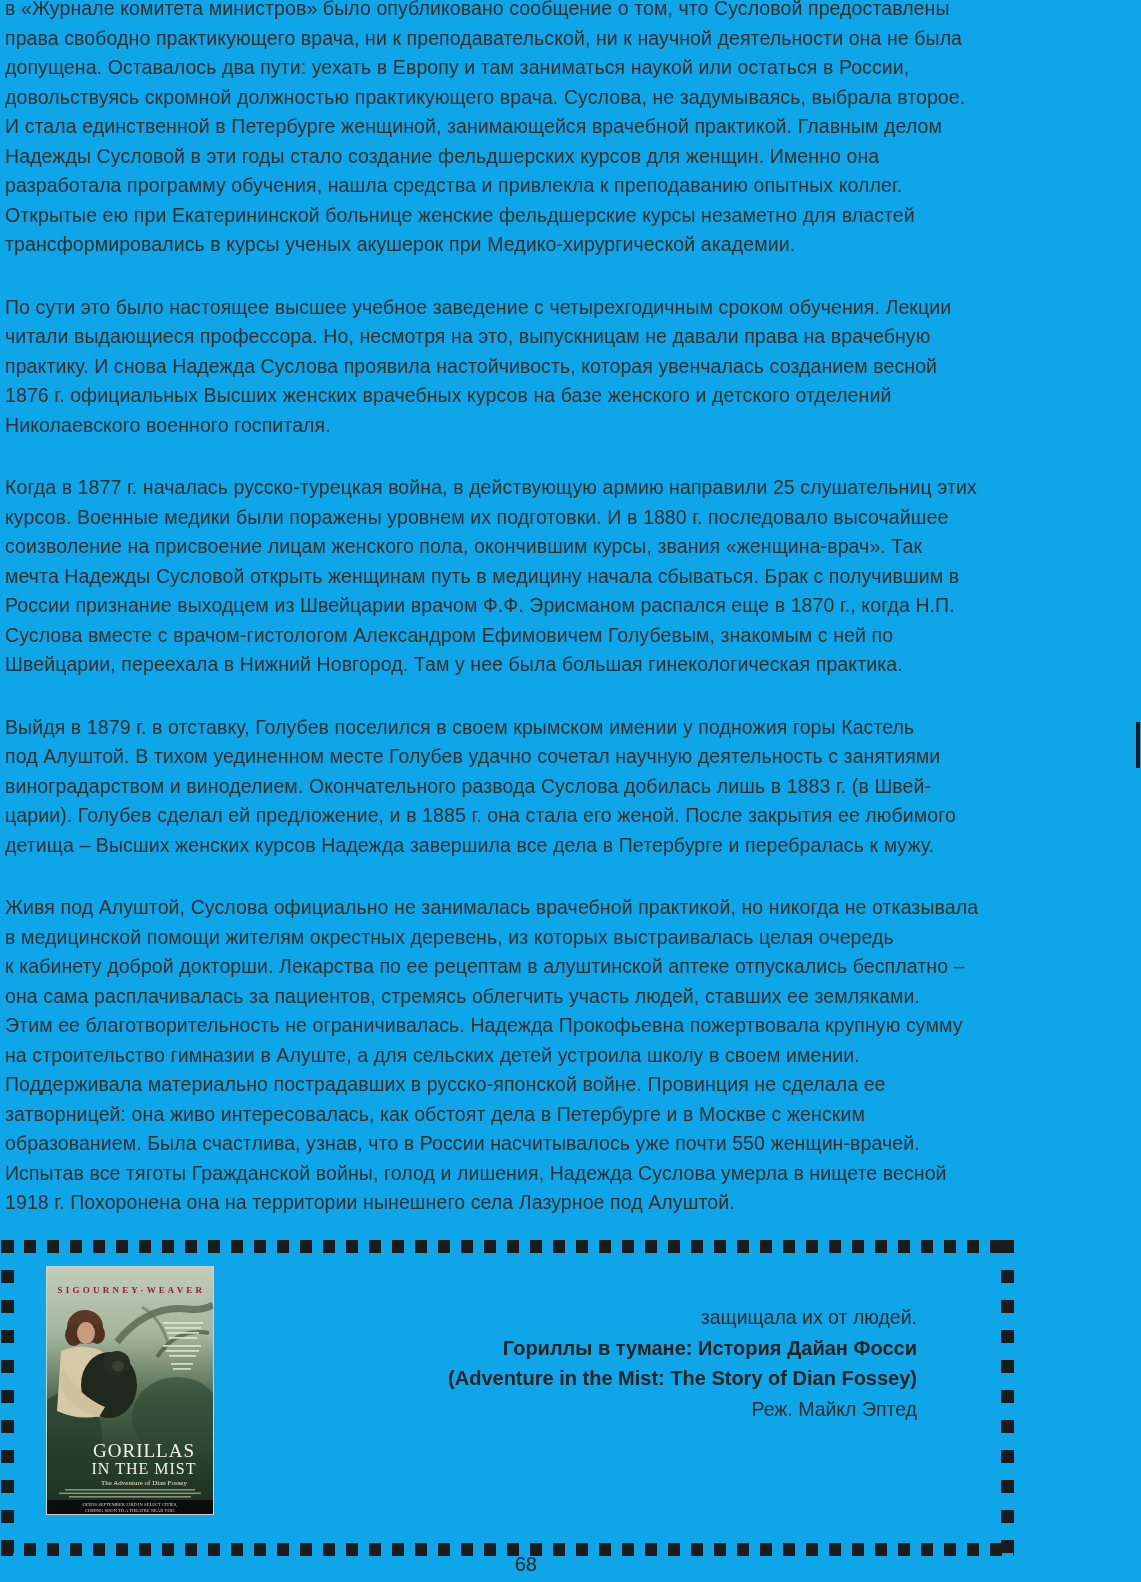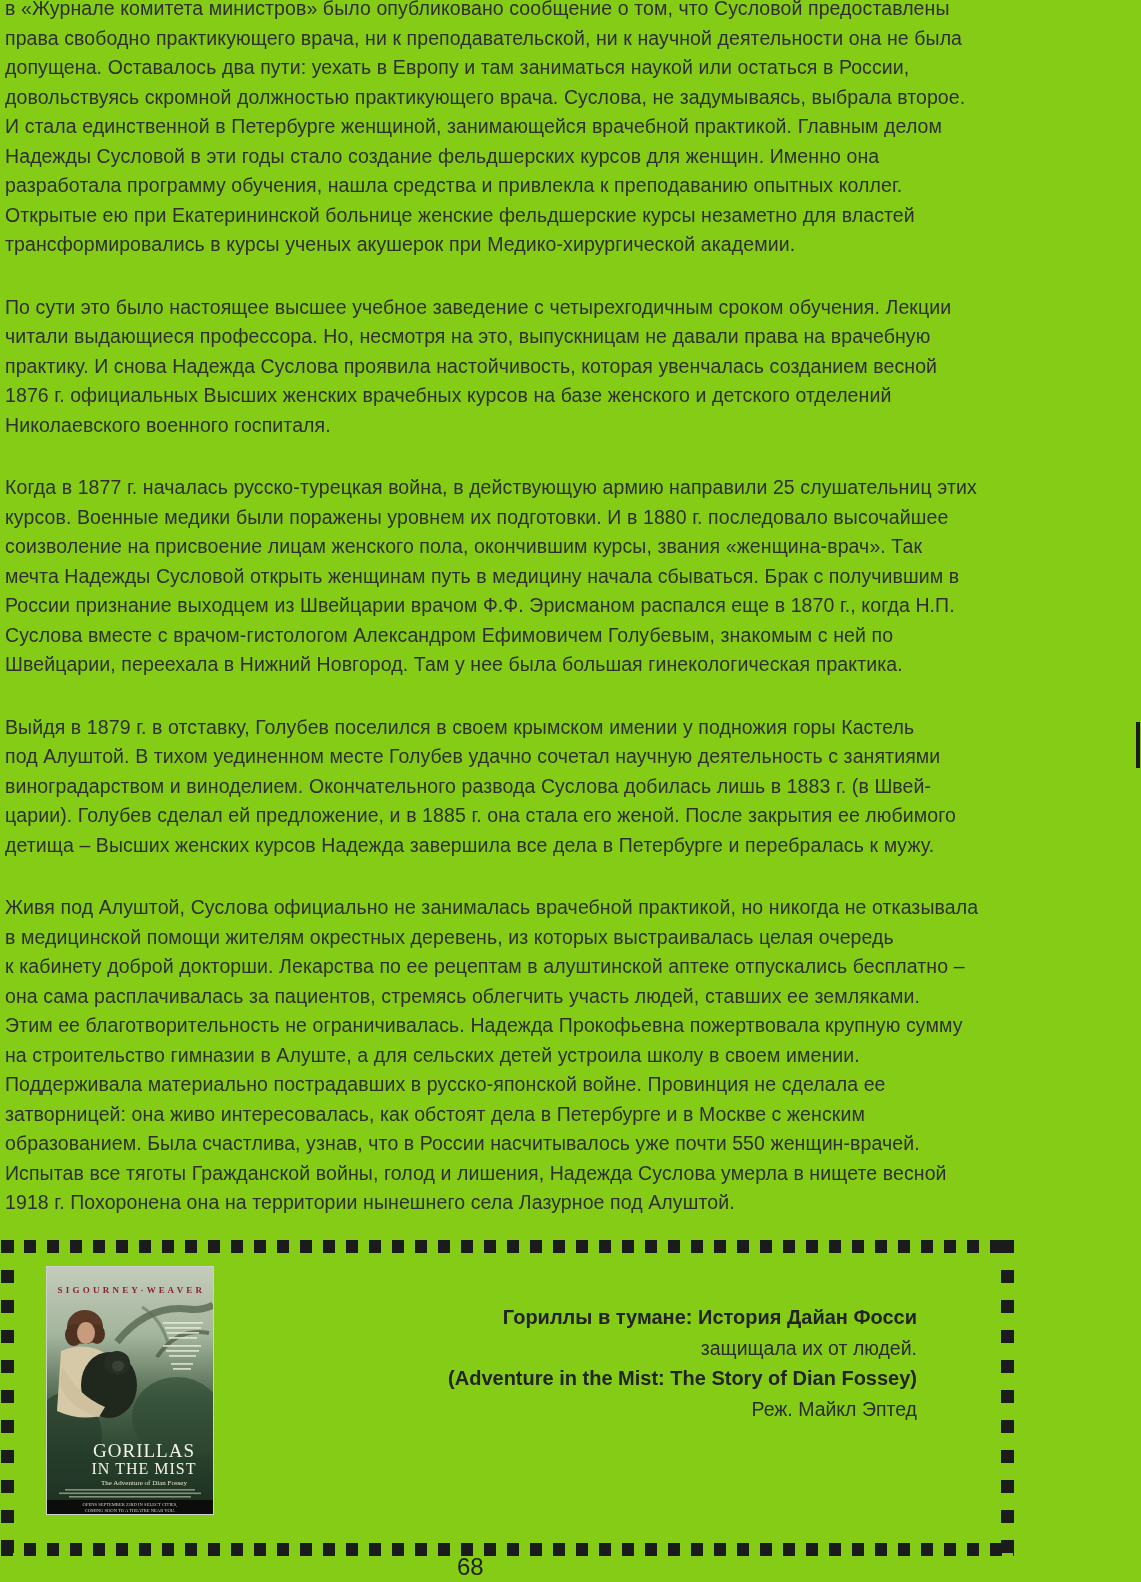--- a/index.html
+++ b/index.html
@@ -1,19 +1,19 @@
 <!DOCTYPE html>
 <html><head>
 <meta charset="utf-8">
 <style>
   html,body{margin:0;padding:0;background:#ffffff;}
   #page{
     position:relative;
     width:1141px;height:1582px;
-    background:#84cc16;
+    background:#0ea5e9;
     overflow:hidden;
     font-family:"Liberation Sans", sans-serif;
     color:#2f2f2f;
   }
   
   #article{
     position:absolute;left:5px;top:-6px;width:1133px;
     font-size:19.5px;line-height:29.5px;
     letter-spacing:0.1px;
     color:#2f2f2f;
@@ -47,21 +47,21 @@
   
   #caption{
     position:absolute;left:356px;top:62px;width:560px;
     font-size:19.5px;line-height:30.5px;color:#2c2c2c;
   }
   #caption .cap-line{height:30.5px;white-space:nowrap;}
   #caption .bold{font-weight:bold;font-size:20px;color:#232323;}
   
   #page-number{
     position:absolute;left:457px;top:1553px;width:80px;
-    text-align:left;font-size:24px;color:#222;
+    text-align:right;font-size:20px;color:#222;
   }
 </style>
 </head>
 <body>
 
 <div id="page">
 
   <div id="article">
       <p>в «Журнале комитета министров» было опубликовано сообщение о том, что Сусловой предоставлены
 права свободно практикующего врача, ни к преподавательской, ни к научной деятельности она не была
@@ -163,22 +163,22 @@
         <rect x="12" y="225.5" width="142" height="1.6"></rect>
         <rect x="22" y="229" width="122" height="1.6"></rect>
       </g>
 
       <rect x="0" y="233" width="166" height="14" fill="#0b0d0a"></rect>
       <text x="83" y="239" text-anchor="middle" font-family="Liberation Serif, serif" font-size="4.6" fill="#cfd4c3">OPENS SEPTEMBER 23RD IN SELECT CITIES,</text>
       <text x="83" y="244.5" text-anchor="middle" font-family="Liberation Serif, serif" font-size="4.6" fill="#cfd4c3">COMING SOON TO A THEATRE NEAR YOU.</text>
     </svg>
 
     <div id="caption">
+      <div class="cap-line">защищала их от людей.</div>
       <div class="cap-line bold">Гориллы в тумане: История Дайан Фосси</div>
-      <div class="cap-line">защищала их от людей.</div>
       <div class="cap-line bold">(Adventure in the Mist: The Story of Dian Fossey)</div>
       <div class="cap-line">Реж. Майкл Эптед</div>
     </div>
   </div>
 
   <div id="page-number">68</div>
 
 </div>
 
 </body></html>

